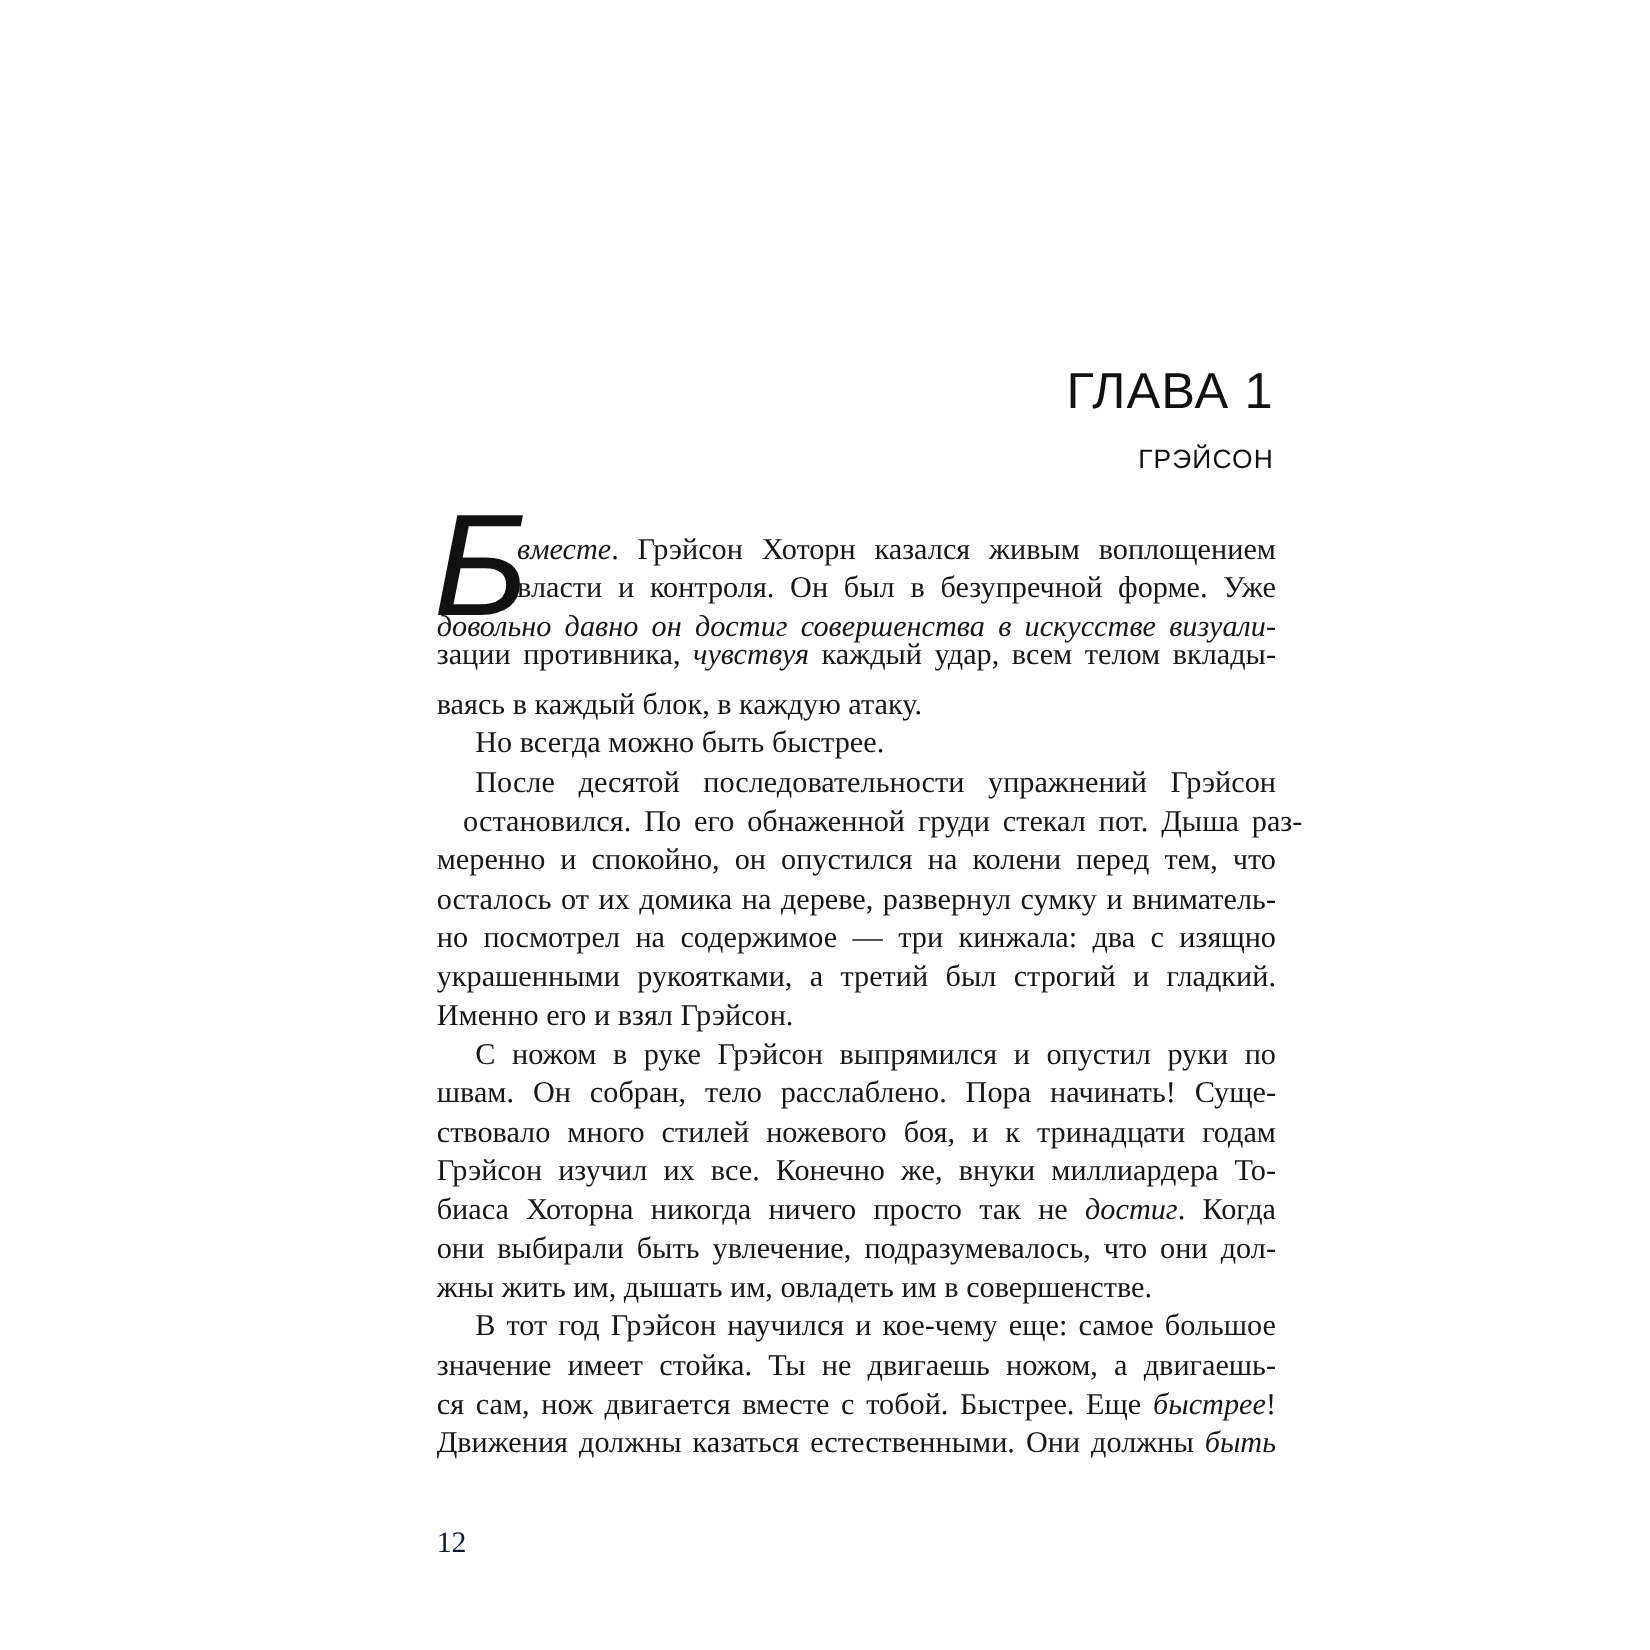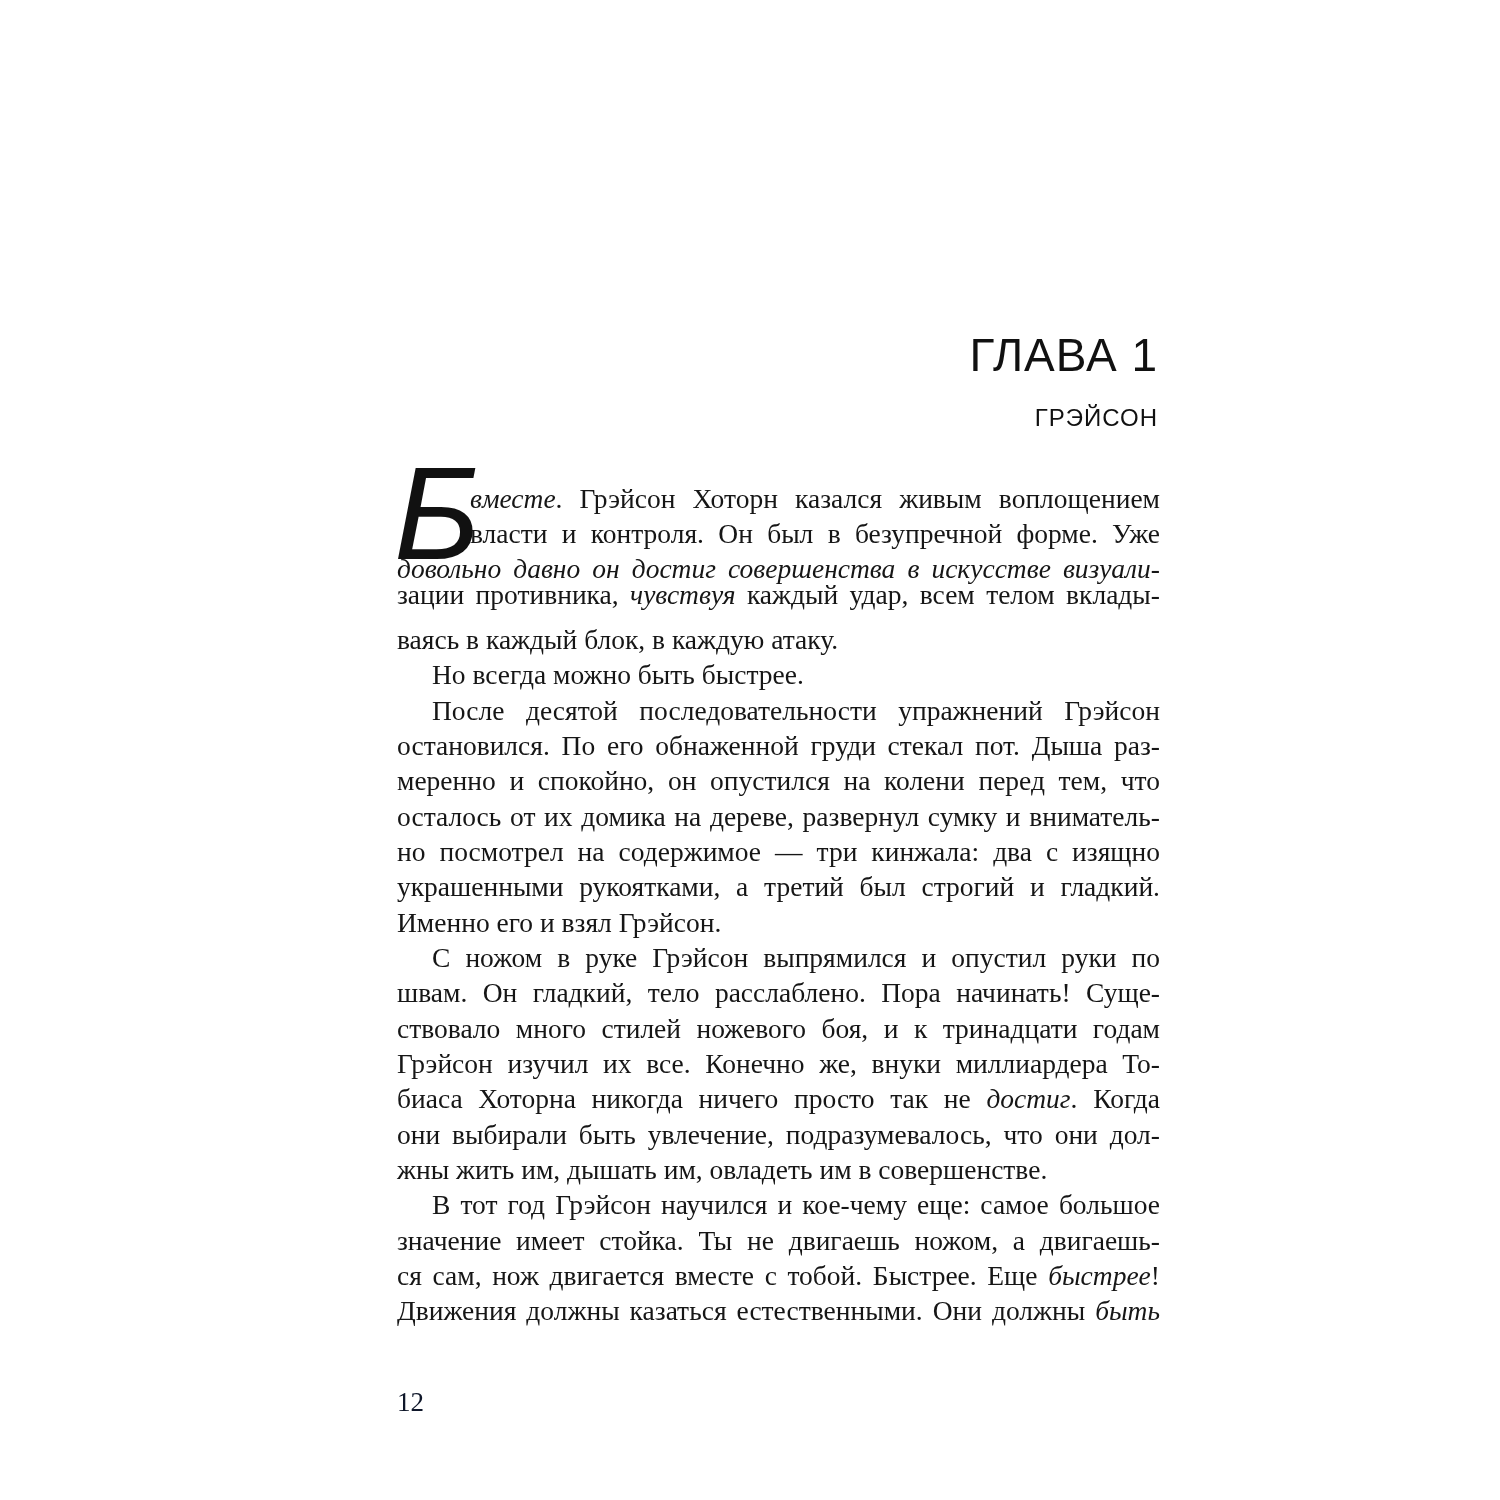--- a/index.html
+++ b/index.html
@@ -41,28 +41,28 @@
   <div class="chapter-sub">ГРЭЙСОН</div>
   <div class="dropcap">Б</div>
   <div id="body-text">
       <div class="line first" style="top: 481px;"><em>вместе</em><span>. Грэйсон Хоторн казался живым воплощением</span></div>
       <div class="line first" style="top: 516px;"><span>власти и контроля. Он был в безупречной форме. Уже</span></div>
       <div class="line " style="top: 551px; font-style: italic;"><span>довольно давно он достиг совершенства в искусстве визуали-</span></div>
       <div class="line " style="top: 577px;"><span>зации противника, </span><em>чувствуя</em><span> каждый удар, всем телом вклады-</span></div>
       <div class="line last" style="top: 622px;"><span>ваясь в каждый блок, в каждую атаку.</span></div>
       <div class="line indent last" style="top: 657px;"><span>Но всегда можно быть быстрее.</span></div>
       <div class="line indent" style="top: 693px;"><span>После десятой последовательности упражнений Грэйсон</span></div>
-      <div class="line " style="top: 728px;"><span>остановился. По его обнаженной груди стекал пот. Дыша раз-</span></div>
+      <div class="line " style="top: 728px; margin-left: 24px;"><span>остановился. По его обнаженной груди стекал пот. Дыша раз-</span></div>
       <div class="line " style="top: 763px;"><span>меренно и спокойно, он опустился на колени перед тем, что</span></div>
       <div class="line " style="top: 799px;"><span>осталось от их домика на дереве, развернул сумку и вниматель-</span></div>
       <div class="line " style="top: 834px;"><span>но посмотрел на содержимое — три кинжала: два с изящно</span></div>
       <div class="line " style="top: 869px;"><span>украшенными рукоятками, а третий был строгий и гладкий.</span></div>
       <div class="line last" style="top: 905px;"><span>Именно его и взял Грэйсон.</span></div>
       <div class="line indent" style="top: 940px;"><span>С ножом в руке Грэйсон выпрямился и опустил руки по</span></div>
-      <div class="line " style="top: 975px;"><span>швам. Он гладкий, тело расслаблено. Пора начинать! Суще-</span></div>
+      <div class="line " style="top: 975px;"><span>швам. Он собран, тело расслаблено. Пора начинать! Суще-</span></div>
       <div class="line " style="top: 1011px;"><span>ствовало много стилей ножевого боя, и к тринадцати годам</span></div>
       <div class="line " style="top: 1046px;"><span>Грэйсон изучил их все. Конечно же, внуки миллиардера То-</span></div>
       <div class="line " style="top: 1081px;"><span>биаса Хоторна никогда ничего просто так не </span><em>достиг</em><span>. Когда</span></div>
       <div class="line " style="top: 1117px;"><span>они выбирали быть увлечение, подразумевалось, что они дол-</span></div>
       <div class="line last" style="top: 1152px;"><span>жны жить им, дышать им, овладеть им в совершенстве.</span></div>
       <div class="line indent" style="top: 1187px;"><span>В тот год Грэйсон научился и кое-чему еще: самое большое</span></div>
       <div class="line " style="top: 1223px;"><span>значение имеет стойка. Ты не двигаешь ножом, а двигаешь-</span></div>
       <div class="line " style="top: 1258px;"><span>ся сам, нож двигается вместе с тобой. Быстрее. Еще </span><em>быстрее</em><span>!</span></div>
       <div class="line " style="top: 1293px;"><span>Движения должны казаться естественными. Они должны </span><em>быть</em></div>
     </div>

